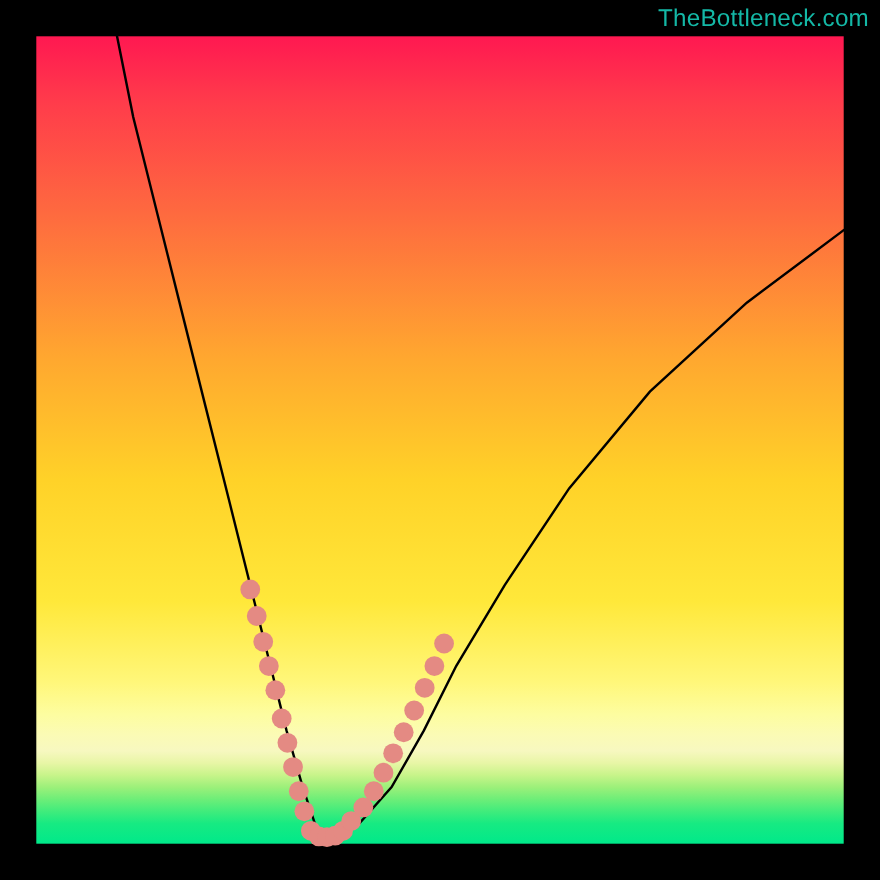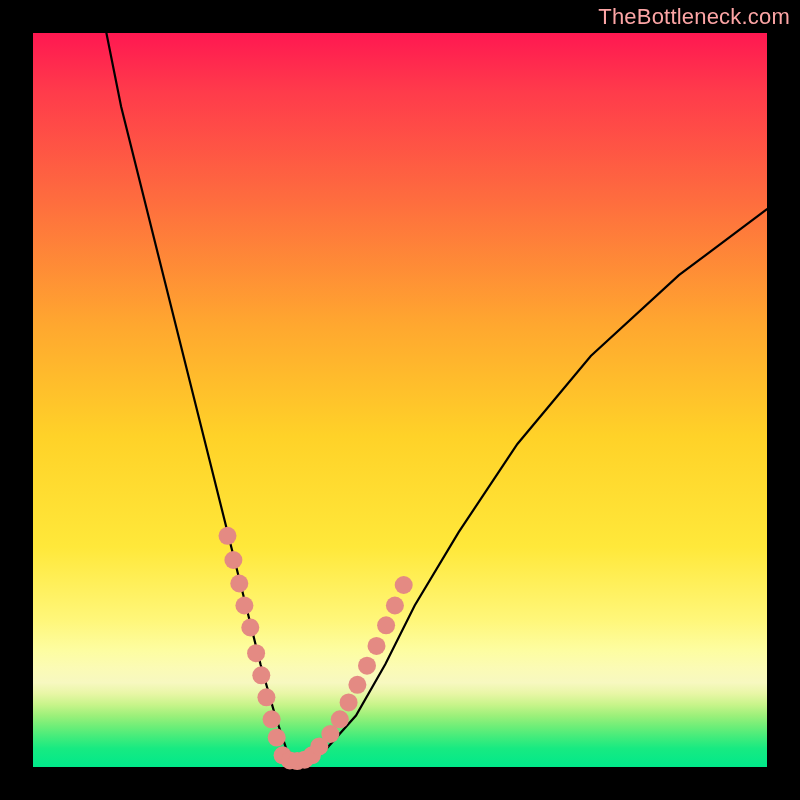--- a/index.html
+++ b/index.html
@@ -16,21 +16,21 @@
     left: 0;
     top: 0;
     width: 800px;
     height: 800px;
     background: #000;
   }
   .watermark {
     position: absolute;
     top: 4px;
     right: 10px;
-    color: #fca5a5;
+    color: #14b8a6;
     font-size: 22px;
     font-weight: 500;
     letter-spacing: 0.2px;
     user-select: none;
   }
   .plot {
     position: absolute;
     left: 33px;
     top: 33px;
     width: 734px;

